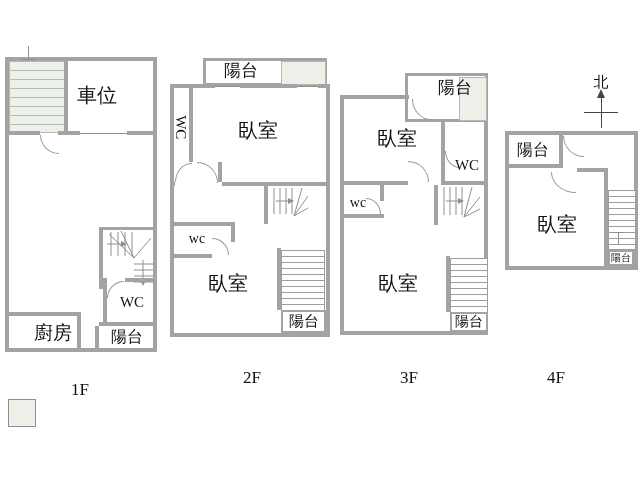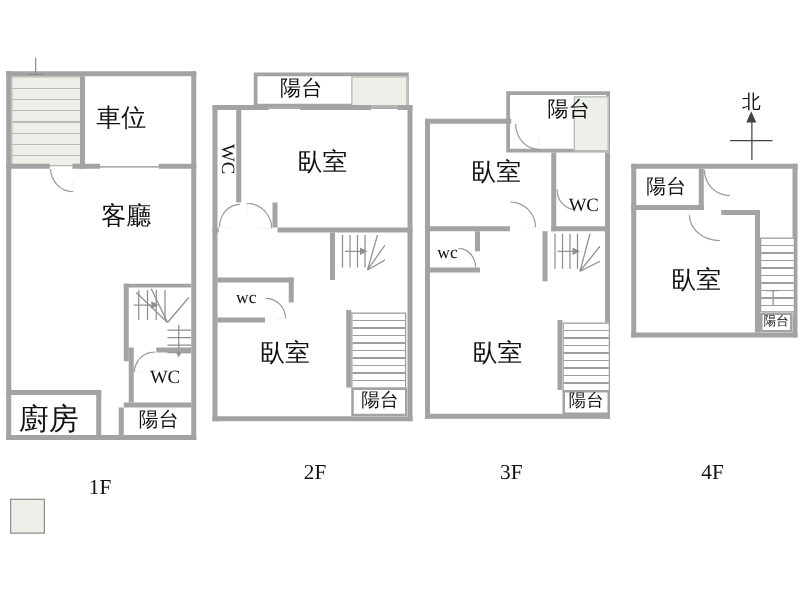--- a/index.html
+++ b/index.html
@@ -47,21 +47,20 @@
   <i class="thin" style="left:28px;top:46px;width:1px;height:14px"></i>
   <i class="thin" style="left:22px;top:59px;width:13px;height:1px"></i>
 
   <i class="w" style="left:5px;top:131px;width:35px;height:4px"></i>
   <i class="w" style="left:58px;top:131px;width:22px;height:4px"></i>
   <i class="w" style="left:127px;top:131px;width:30px;height:4px"></i>
   <i class="thin" style="left:80px;top:133px;width:47px;height:1px"></i>
   <span class="arc arc-bl" style="left:40px;top:135px;width:18px;height:18px"></span>
 
   <span class="lbl" style="left:67px;top:84px;width:60px;font-size:20px">車位</span>
-  <span class="lbl" style="left:71px;top:162px;width:60px;font-size:20px">客廳</span>
 
   <i class="w" style="left:99px;top:227px;width:4px;height:62px"></i>
   <i class="w" style="left:99px;top:227px;width:54px;height:3px"></i>
   <svg class="stairs-svg" style="left:103px;top:230px" width="50" height="60" viewBox="0 0 50 60">
     <line x1="8" y1="2" x2="8" y2="26"></line>
       <line x1="15" y1="2" x2="15" y2="26"></line>
     <line x1="22" y1="2" x2="22" y2="26"></line>
       <line x1="29" y1="2" x2="29" y2="26"></line>
     <line x1="31" y1="28" x2="6" y2="4"></line>
       <line x1="31" y1="28" x2="18" y2="1"></line>
@@ -78,21 +77,21 @@
 
   <i class="w" style="left:103px;top:278px;width:4px;height:44px"></i>
   <i class="w" style="left:125px;top:278px;width:28px;height:4px"></i>
   <span class="arc arc-tl" style="left:107px;top:281px;width:16px;height:16px"></span>
   <span class="lbl" style="left:111px;top:294px;width:42px;font-size:15px">WC</span>
   <i class="w" style="left:99px;top:322px;width:54px;height:4px"></i>
   <i class="w" style="left:95px;top:326px;width:4px;height:22px"></i>
   <span class="lbl" style="left:101px;top:328px;width:52px;font-size:16px">陽台</span>
   <i class="w" style="left:5px;top:312px;width:76px;height:4px"></i>
   <i class="w" style="left:77px;top:312px;width:4px;height:36px"></i>
-  <span class="lbl" style="left:8px;top:323px;width:62px;font-size:24px">廚房</span>
+  <span class="lbl" style="left:22px;top:323px;width:62px;font-size:19px">廚房</span>
 
   <span class="balc-box" style="left:203px;top:58px;width:124px;height:28px"></span>
   <span class="addition" style="left:281px;top:61px;width:43px;height:22px"></span>
   <span class="lbl" style="left:210px;top:62px;width:62px;font-size:17px">陽台</span>
 
   <i class="w" style="left:170px;top:84px;width:45px;height:4px"></i>
   <i class="w" style="left:240px;top:84px;width:57px;height:4px"></i>
   <i class="w" style="left:318px;top:84px;width:12px;height:4px"></i>
   <i class="thin" style="left:215px;top:86px;width:25px;height:1px"></i>
   <i class="thin" style="left:297px;top:86px;width:21px;height:1px"></i>
@@ -203,17 +202,17 @@
   <span class="treads" style="left:608px;top:190px;width:26px;height:58px"></span>
   <i class="thin" style="left:618px;top:232px;width:1px;height:12px"></i>
   <i class="thin" style="left:613px;top:232px;width:10px;height:1px"></i>
   <span class="balc-box-sm" style="left:608px;top:250px;width:26px;height:16px"></span>
   <span class="lbl" style="left:608px;top:252px;width:26px;font-size:10px">陽台</span>
 
 
   <span class="lbl floorlbl" style="left:60px;top:381px;width:40px">1F</span>
   <span class="lbl floorlbl" style="left:232px;top:369px;width:40px">2F</span>
   <span class="lbl floorlbl" style="left:389px;top:369px;width:40px">3F</span>
-  <span class="lbl floorlbl" style="left:550px;top:369px;width:40px">4F</span>
+  <span class="lbl floorlbl" style="left:536px;top:369px;width:40px">4F</span>
 
   <span id="legend-swatch"></span>
 
 </div>
 
 </body></html>

